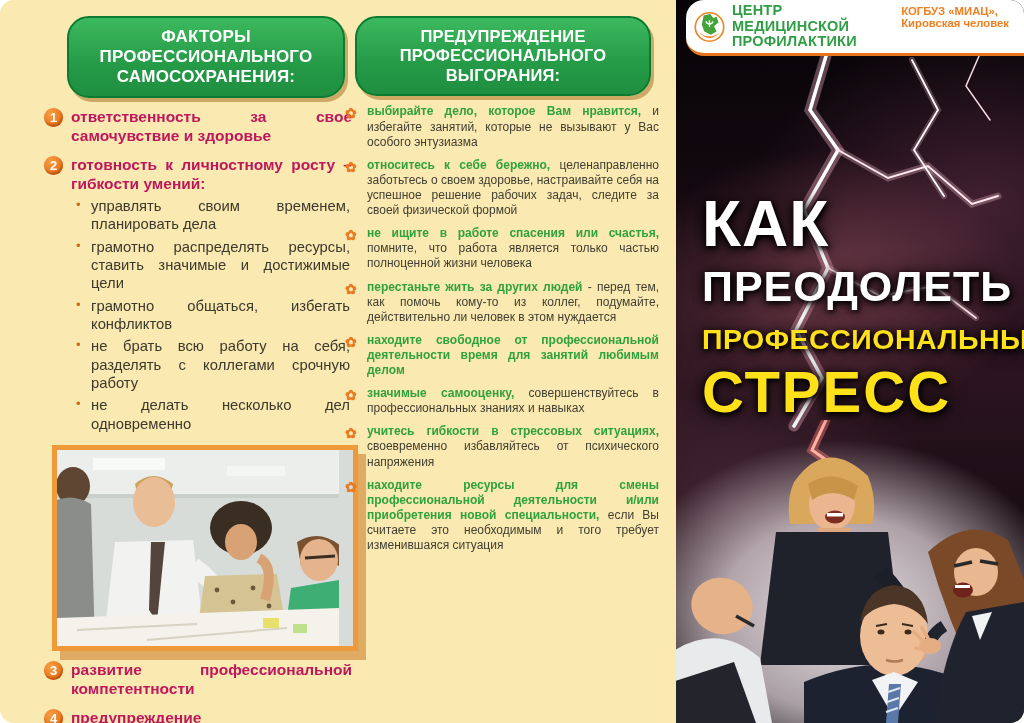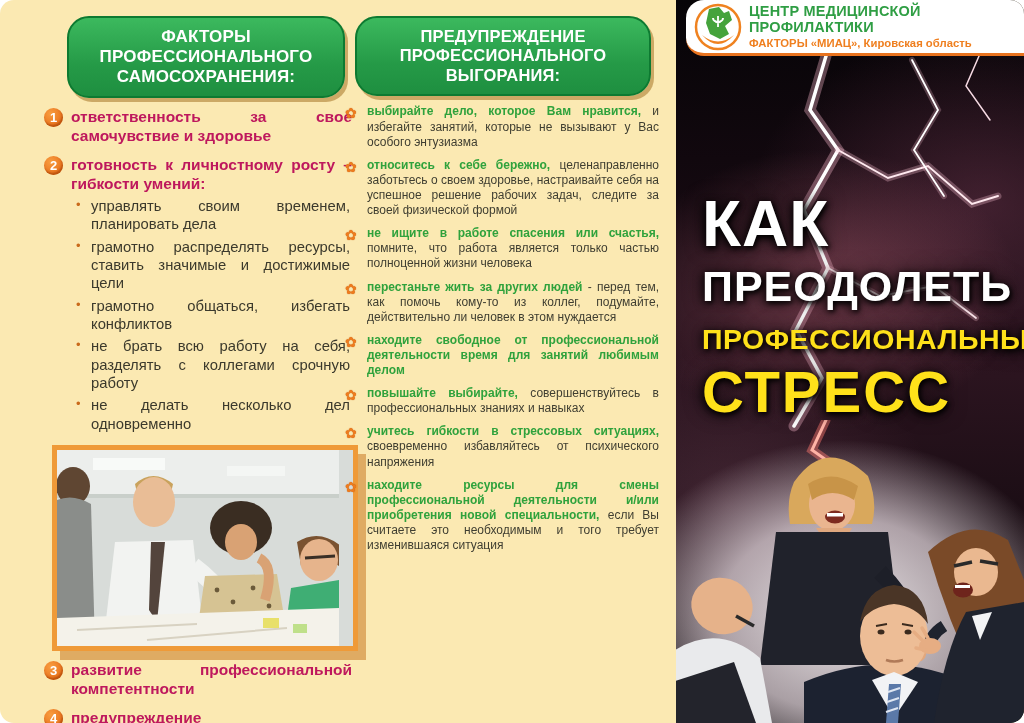--- a/index.html
+++ b/index.html
@@ -46,21 +46,21 @@
   .bullet{display:flex;gap:7px;margin:8px 0;}
   .flower{flex:0 0 15px;color:#ee7c1e;font-size:14px;line-height:1.3;text-shadow:0 0 1px #b5520a;}
   .bullet-text{flex:1;font-size:12px;line-height:1.26;text-align:justify;color:#3f3e31;}
   .lead{color:#2fa23c;font-weight:bold;}
   .rest{color:#3f3e31;}
 
   
   .logo-box{position:absolute;top:0;left:10px;right:0;height:56px;background:#fff;
       border-radius:18px 0 0 18px;border-bottom:3px solid #e8731f;
       display:flex;align-items:center;gap:7px;padding:3px 6px 3px 8px;box-sizing:border-box;z-index:5;}
-  .org-text{display:flex;flex-direction:column;justify-content:center;}
+  .org-text{display:flex;flex-direction:row;justify-content:center;}
   .org-name{color:#2f9e44;font-weight:bold;font-size:14.5px;line-height:1.08;max-width:235px;letter-spacing:.2px;}
   .org-sub{color:#ef7f1f;font-weight:bold;font-size:11.3px;margin-top:2px;}
 
   .storm-svg{position:absolute;inset:0;z-index:1;}
   .collage-svg{position:absolute;left:0;bottom:0;z-index:2;}
 
   .title-block{position:absolute;left:26px;top:192px;z-index:4;}
   .title-line{font-weight:bold;letter-spacing:1px;line-height:1.02;
       text-shadow:2px 2px 5px rgba(0,0,0,.95), -2px 2px 8px rgba(0,0,0,.8), 0 0 20px rgba(0,0,0,.85);}
   .title-1{color:#fff;font-size:64px;}
@@ -195,21 +195,21 @@
         <div class="bullet-text"><span class="lead">перестаньте жить за других людей</span><span class="rest"> - перед тем, как помочь кому-то из коллег, подумайте, действительно ли человек в этом нуждается</span></div>
       </div>
 
       <div class="bullet">
         <span class="flower">✿</span>
         <div class="bullet-text"><span class="lead">находите свободное от профессиональной деятельности время для занятий любимым делом</span><span class="rest"></span></div>
       </div>
 
       <div class="bullet">
         <span class="flower">✿</span>
-        <div class="bullet-text"><span class="lead">повышайте выбирайте,</span><span class="rest"> совершенствуйтесь в профессиональных знаниях и навыках</span></div>
+        <div class="bullet-text"><span class="lead">значимые самооценку,</span><span class="rest"> совершенствуйтесь в профессиональных знаниях и навыках</span></div>
       </div>
 
       <div class="bullet">
         <span class="flower">✿</span>
         <div class="bullet-text"><span class="lead">учитесь гибкости в стрессовых ситуациях,</span><span class="rest"> своевременно избавляйтесь от психического напряжения</span></div>
       </div>
 
       <div class="bullet">
         <span class="flower">✿</span>
         <div class="bullet-text"><span class="lead">находите ресурсы для смены профессиональной деятельности и/или приобретения новой специальности,</span><span class="rest"> если Вы считаете это необходимым и того требует изменившаяся ситуация</span></div>
@@ -293,21 +293,21 @@
     <div class="logo-box">
       <svg width="48" height="48" viewBox="0 0 48 48">
         <circle cx="24" cy="24" r="22" fill="#fff" stroke="#ef8220" stroke-width="2.5"></circle>
         <path d="M15,6 L25,4 L30,10 L35,8 L38,17 L31,23 L35,31 L26,36 L16,31 L12,20 Z" fill="#45a33c"></path>
         <path d="M19,15 a5,4 0 0 0 10,0" fill="none" stroke="#fff" stroke-width="2"></path>
         <path d="M24,13 L24,24 M21,18 Q24,21 27,18" fill="none" stroke="#fff" stroke-width="1.8"></path>
         <path d="M8,32 Q24,45 40,32 Q32,41 24,41 Q16,41 8,32 Z" fill="#ef8220"></path>
       </svg>
       <div class="org-text">
         <div class="org-name">ЦЕНТР МЕДИЦИНСКОЙ ПРОФИЛАКТИКИ</div>
-        <div class="org-sub">ФАКТОРЫ «МИАЦ», Кировская область</div>
+        <div class="org-sub">КОГБУЗ «МИАЦ», Кировская человек</div>
       </div>
     </div>
 
     <div class="title-block">
       <div class="title-line title-1">КАК</div>
       <div class="title-line title-2">ПРЕОДОЛЕТЬ</div>
       <div class="title-line title-3">ПРОФЕССИОНАЛЬНЫЙ</div>
       <div class="title-line title-4">СТРЕСС</div>
     </div>
 

